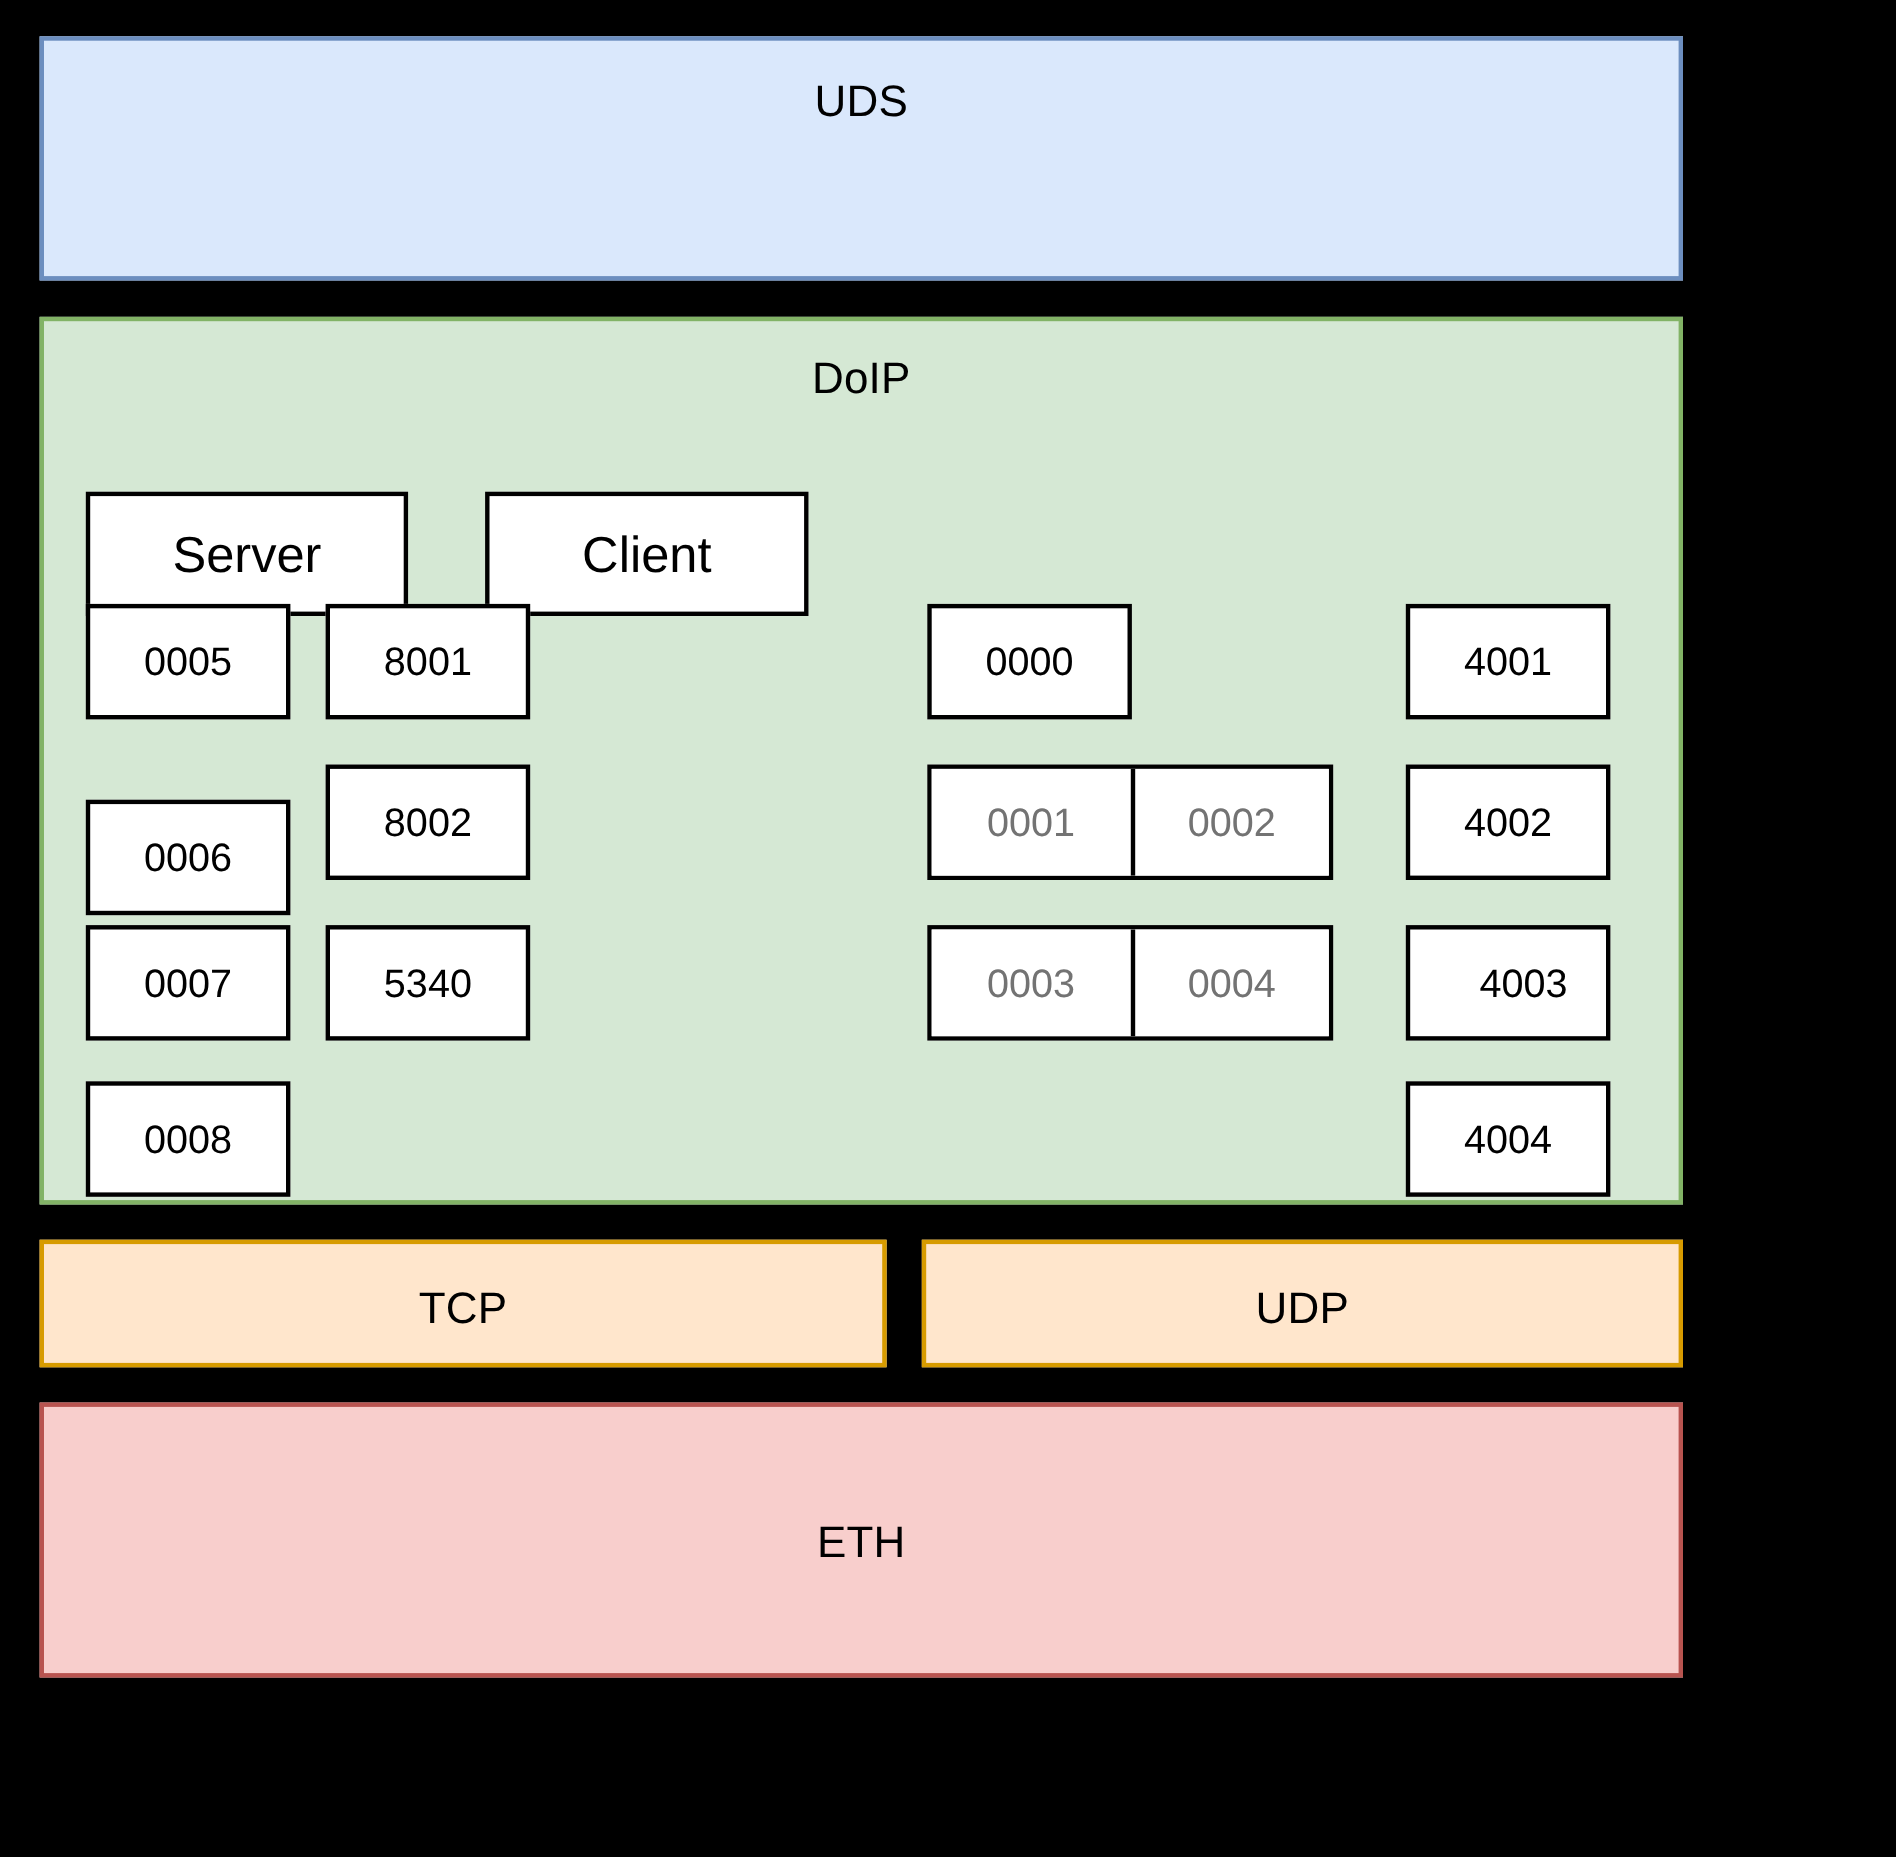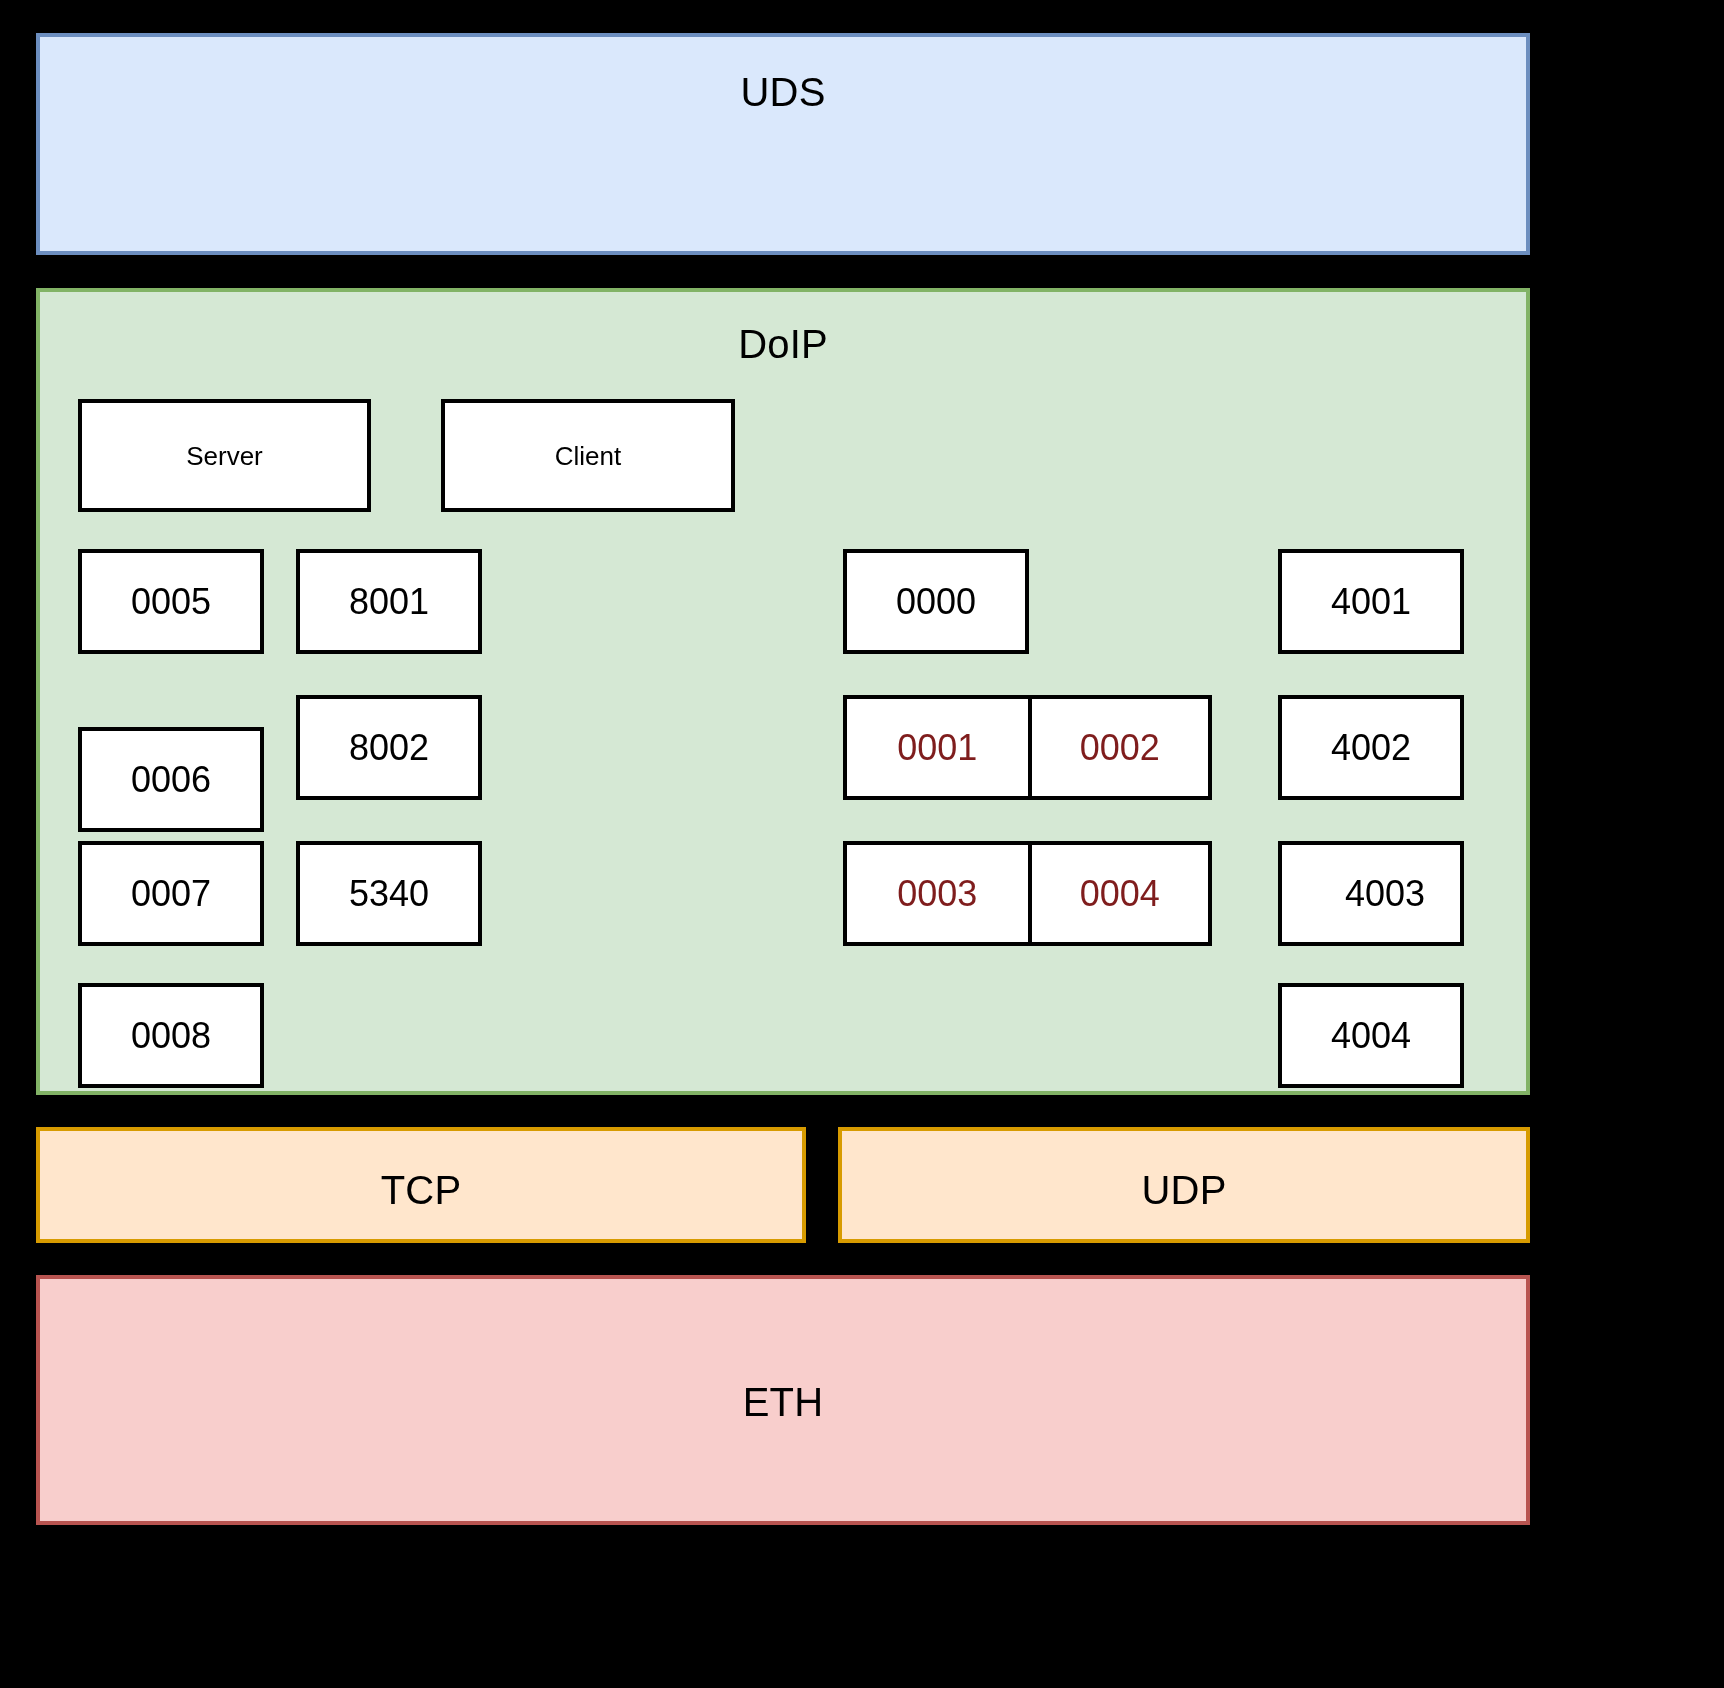--- a/index.html
+++ b/index.html
@@ -99,39 +99,40 @@
     background: #ffffff;
     border: 4px solid #000000;
     color: #000000;
     display: flex;
     align-items: center;
     justify-content: center;
     font-size: 36px;
     line-height: 40px;
   }
   .node.role {
-    font-size: 26px;
+    font-size: 46px;
+    margin-top: 48px;
   }
   
   .pair {
     position: absolute;
     box-sizing: border-box;
     display: flex;
     border: 4px solid #000000;
     background: #ffffff;
   }
   .pair > .cell {
     box-sizing: border-box;
     flex: 1 1 50%;
     display: flex;
     align-items: center;
     justify-content: center;
     font-size: 36px;
     line-height: 40px;
-    color: #7f1d1d;
+    color: #737373;
     background: #ffffff;
   }
   .pair > .cell + .cell {
     border-left: 4px solid #000000;
   }
 </style>
 </head>
 <body>
 
 <div class="stage">

